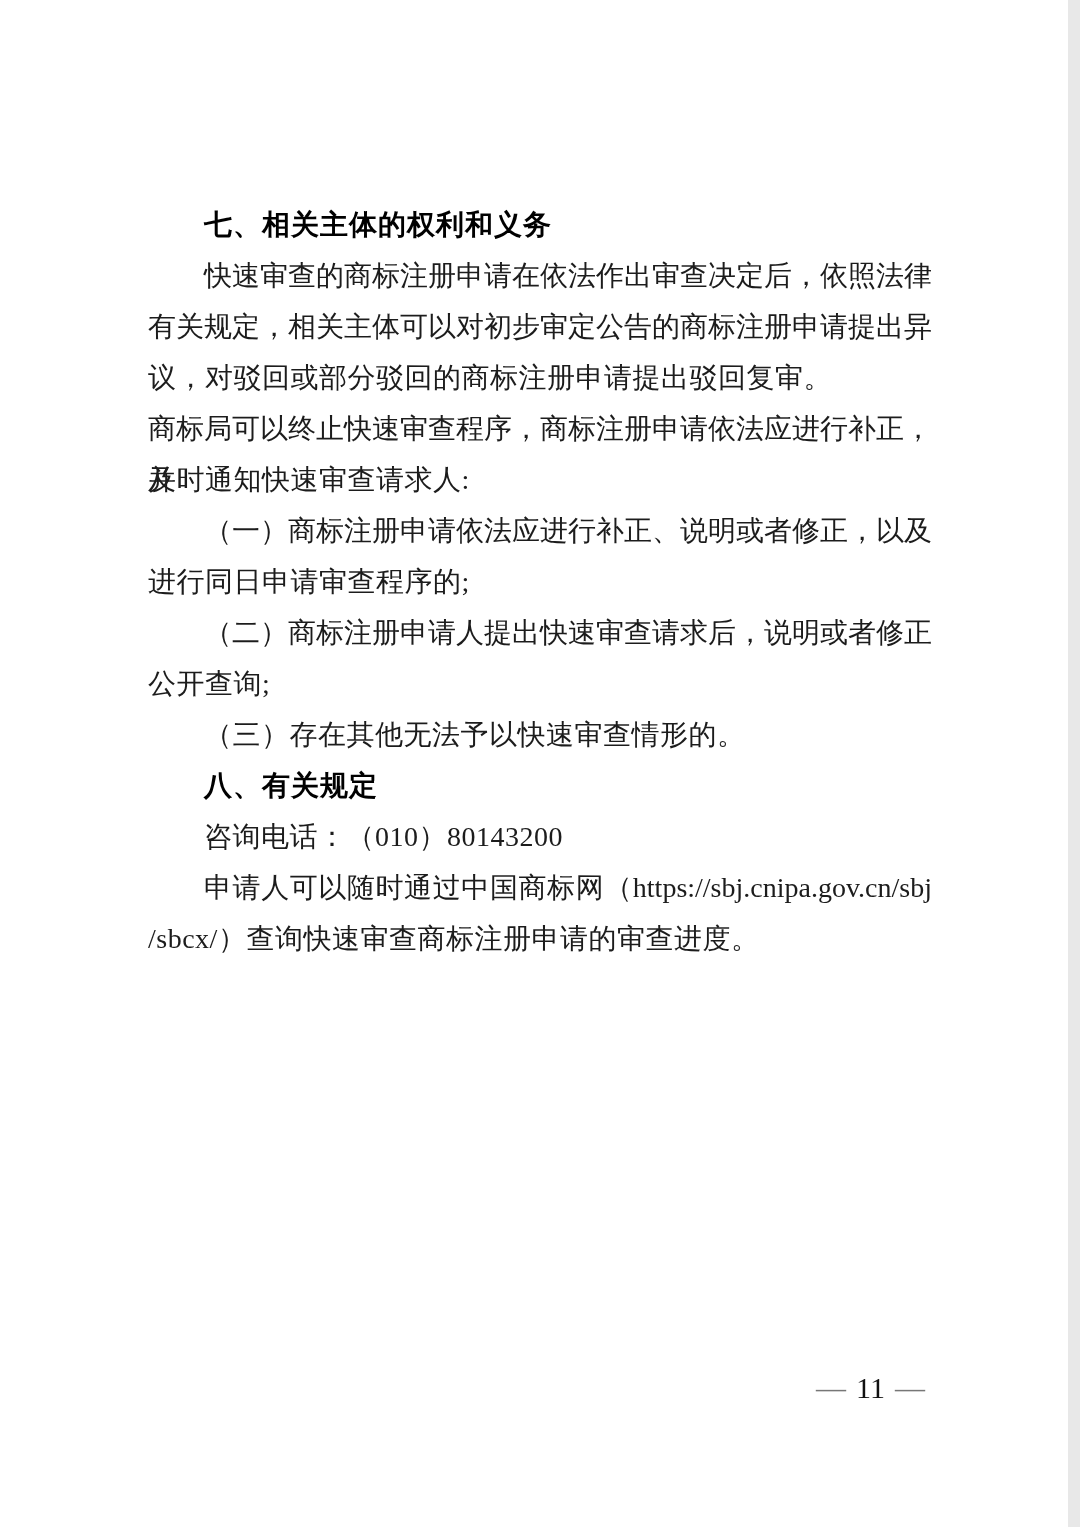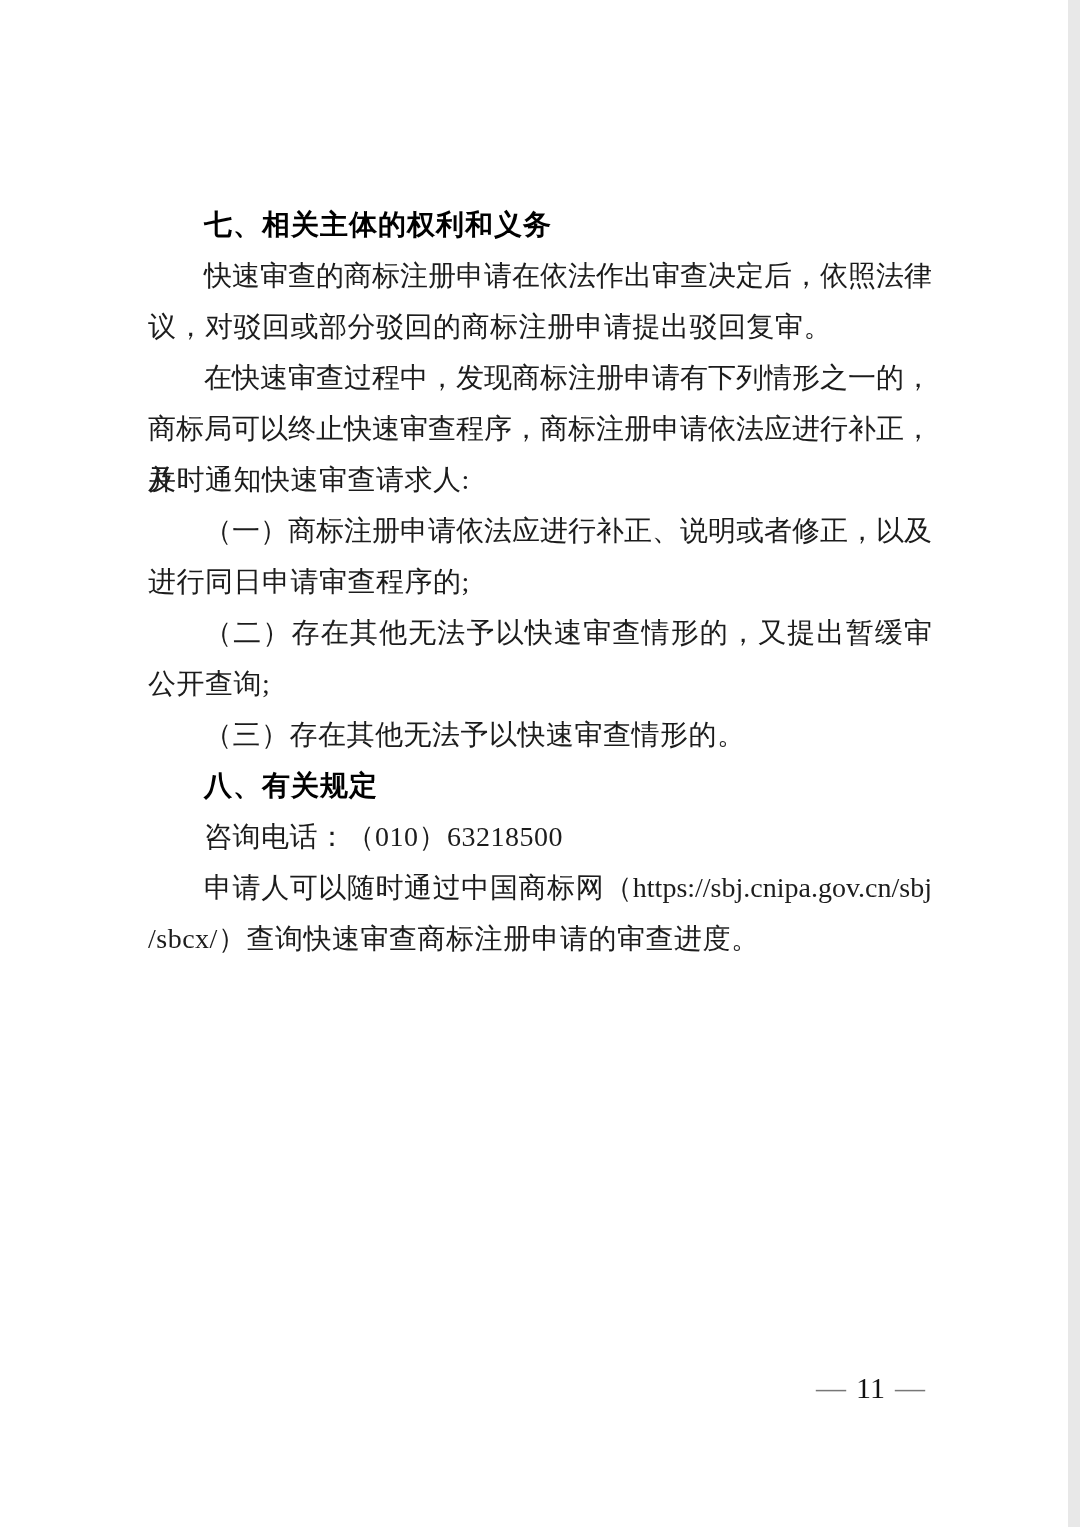--- a/index.html
+++ b/index.html
@@ -58,31 +58,31 @@
     padding: 0 10px;
   }
 </style>
 </head>
 <body>
 
 <div class="page">
   <div class="content">
     <div class="line heading indent">七、相关主体的权利和义务</div>
     <div class="line indent fill">快速审查的商标注册申请在依法作出审查决定后，依照法律</div>
+    <div class="line fill">有关规定，相关主体可以对初步审定公告的商标注册申请提出异</div>
     <div class="line">议，对驳回或部分驳回的商标注册申请提出驳回复审。</div>
-    <div class="line indent fill">在快速审查过程中，发现商标注册申请有下列情形之一的，</div>
     <div class="line fill">商标局可以终止快速审查程序，商标注册申请依法应进行补正，并</div>
     <div class="line">及时通知快速审查请求人:</div>
     <div class="line indent fill">（一）商标注册申请依法应进行补正、说明或者修正，以及</div>
     <div class="line">进行同日申请审查程序的;</div>
-    <div class="line indent fill">（二）存在其他无法予以快速审查情形的，又提出暂缓审</div>
+    <div class="line indent fill">（二）商标注册申请人提出快速审查请求后，说明或者修正</div>
     <div class="line">公开查询;</div>
     <div class="line indent">（三）存在其他无法予以快速审查情形的。</div>
     <div class="line heading indent">八、有关规定</div>
-    <div class="line indent">咨询电话：（010）63218500</div>
+    <div class="line indent">咨询电话：（010）80143200</div>
     <div class="line indent fill">申请人可以随时通过中国商标网（https://sbj.cnipa.gov.cn/sbj</div>
     <div class="line">/sbcx/）查询快速审查商标注册申请的审查进度。</div>
   </div>
 
   <div class="footer">
     <span class="dash">—</span><span>11</span><span class="dash">—</span>
   </div>
 </div>
 
 </body></html>

